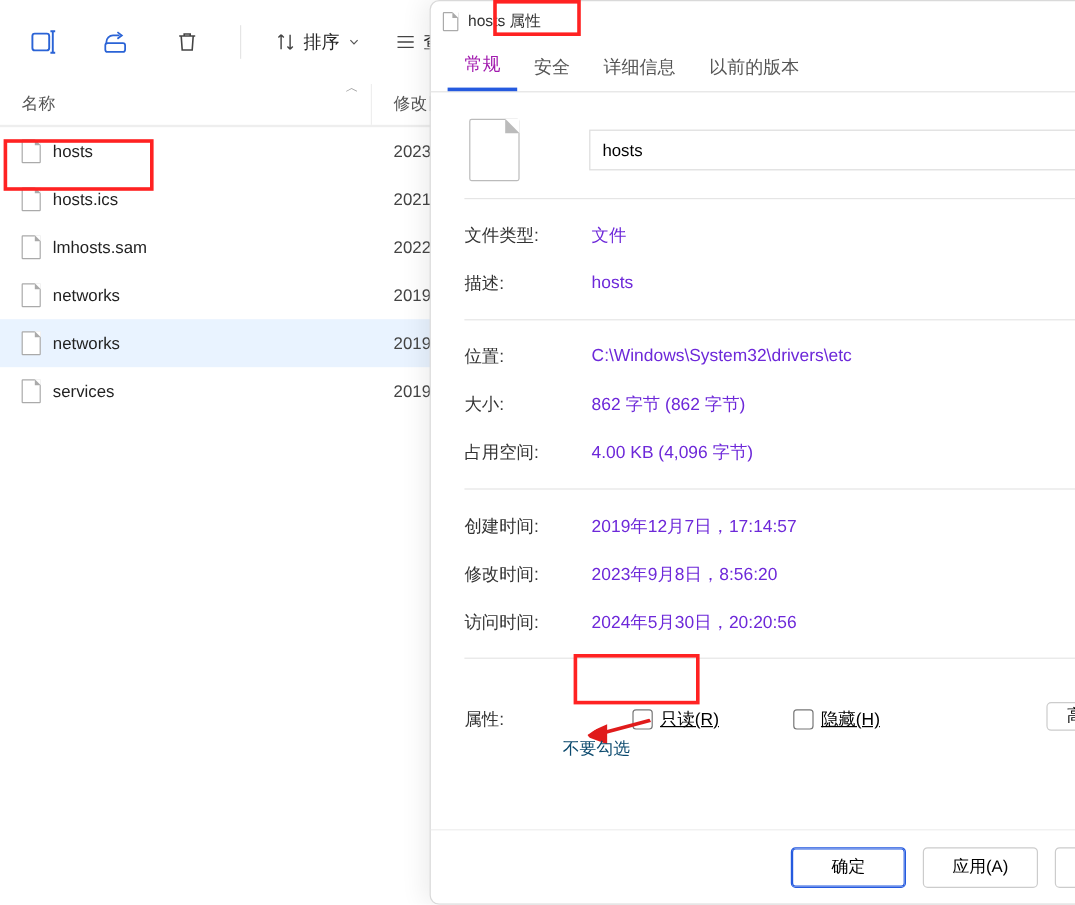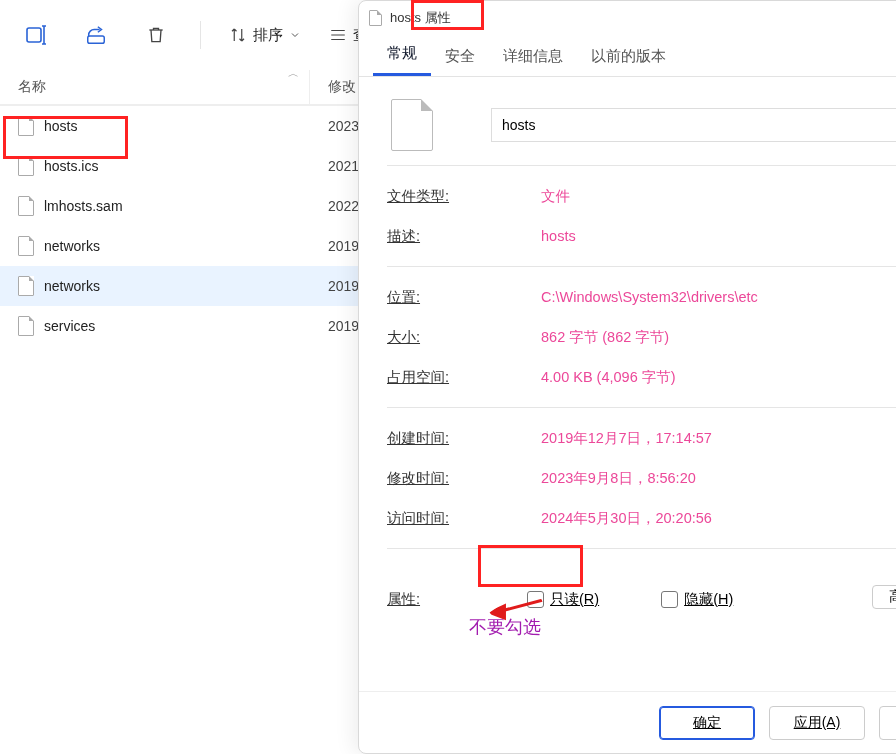--- a/index.html
+++ b/index.html
@@ -118,22 +118,22 @@
       width: 50px;
       height: 24px;
       transform: rotate(-35deg);
       pointer-events: none;
     }
     .arrow-line {
       stroke:#e01b1b; stroke-width:3; fill:#e01b1b;
     }
     .annot-text {
       position: absolute;
-      font-size: 18px;
-      color: #a21caf;
+      font-size: 14px;
+      color: #0c4a6e;
       pointer-events: none;
     }
     
     .props {
       position: absolute;
       top: 0;
       left: 358px;
       width: 636px;
       height: 754px;
       background: #fff;
@@ -158,41 +158,40 @@
       border-bottom: 1px solid #e3e3e3;
       height: 42px;
       align-items: flex-end;
     }
     .tab {
       font-size: 15px;
       color: #555;
       padding: 10px 14px;
     }
     .tab.active {
-      color: #0f172a;
+      color: #a21caf;
       border-bottom: 3px solid #255adf;
     }
     .props-body {
       flex: 1;
       padding: 18px 28px 4px 28px;
       overflow: hidden;
     }
     .props-row {
       display: flex;
       align-items: center;
       min-height: 40px;
       font-size: 14.5px;
       color: #222;
     }
     .props-label {
       width: 106px;
       color: #333;
-      text-decoration: underline;
-    }
-    .props-value { color:#ec4899;margin-left:48px; }
+    }
+    .props-value { color:#6d28d9; }
     .big-file-icon {
       width: 42px; height: 52px;
       border: 1px solid #bbb;
       border-radius: 2px;
       position: relative;
       margin-right: 58px;
       margin-left: 4px;
       background:#fff;
     }
     .big-file-icon::after {
@@ -251,21 +250,20 @@
       gap: 14px;
       padding-right: 18px;
     }
     .fbtn {
       border:1px solid #ccc;
       background:#fff;
       padding:7px 0;
       width:96px;
       font-size:14px;
       border-radius:4px;
-      text-decoration:underline;
     }
     .fbtn.primary {
       border-color:#255adf;
       box-shadow: 0 0 0 1px #255adf inset;
     }
   </style>
 </head>
 <body>
 
 <div class="explorer">

